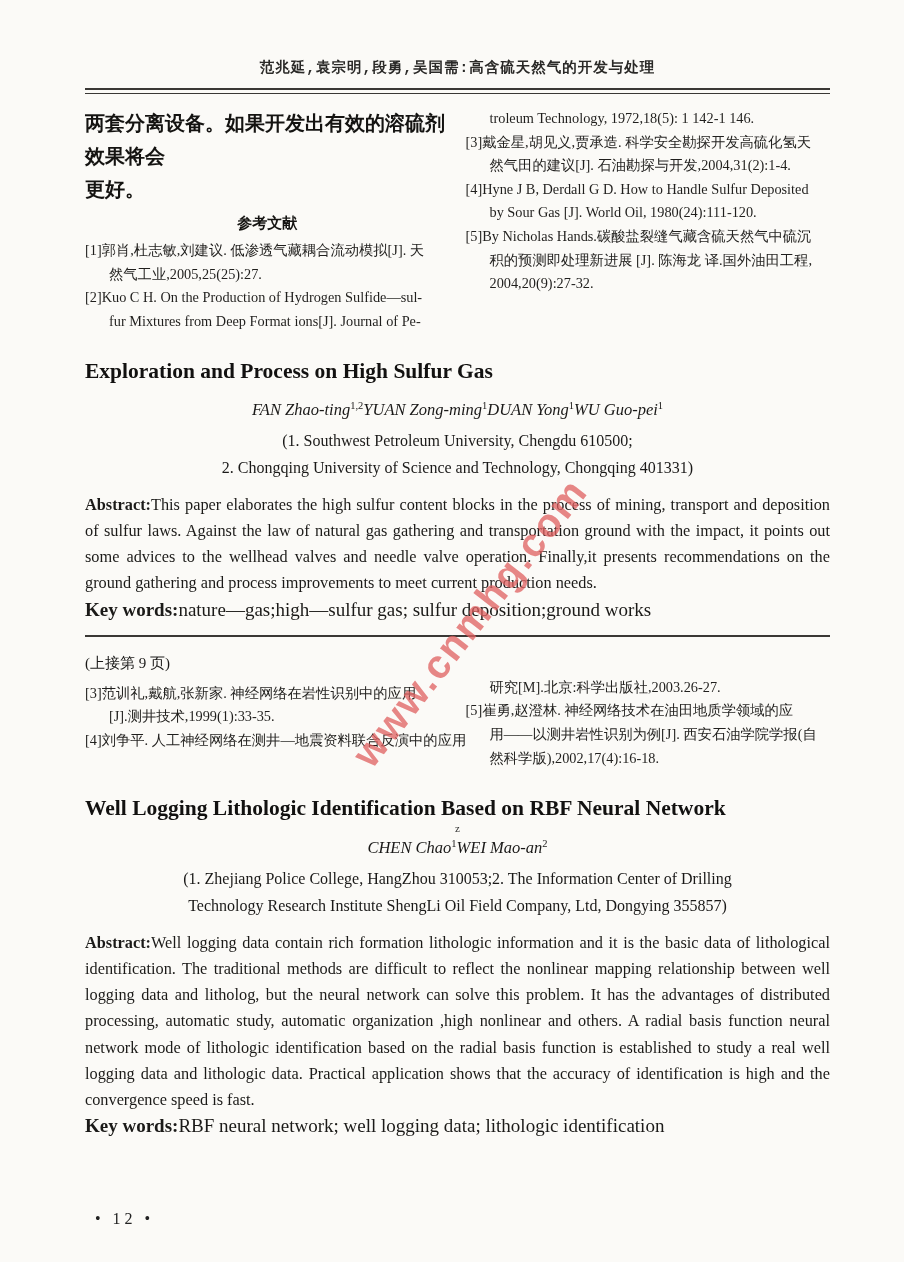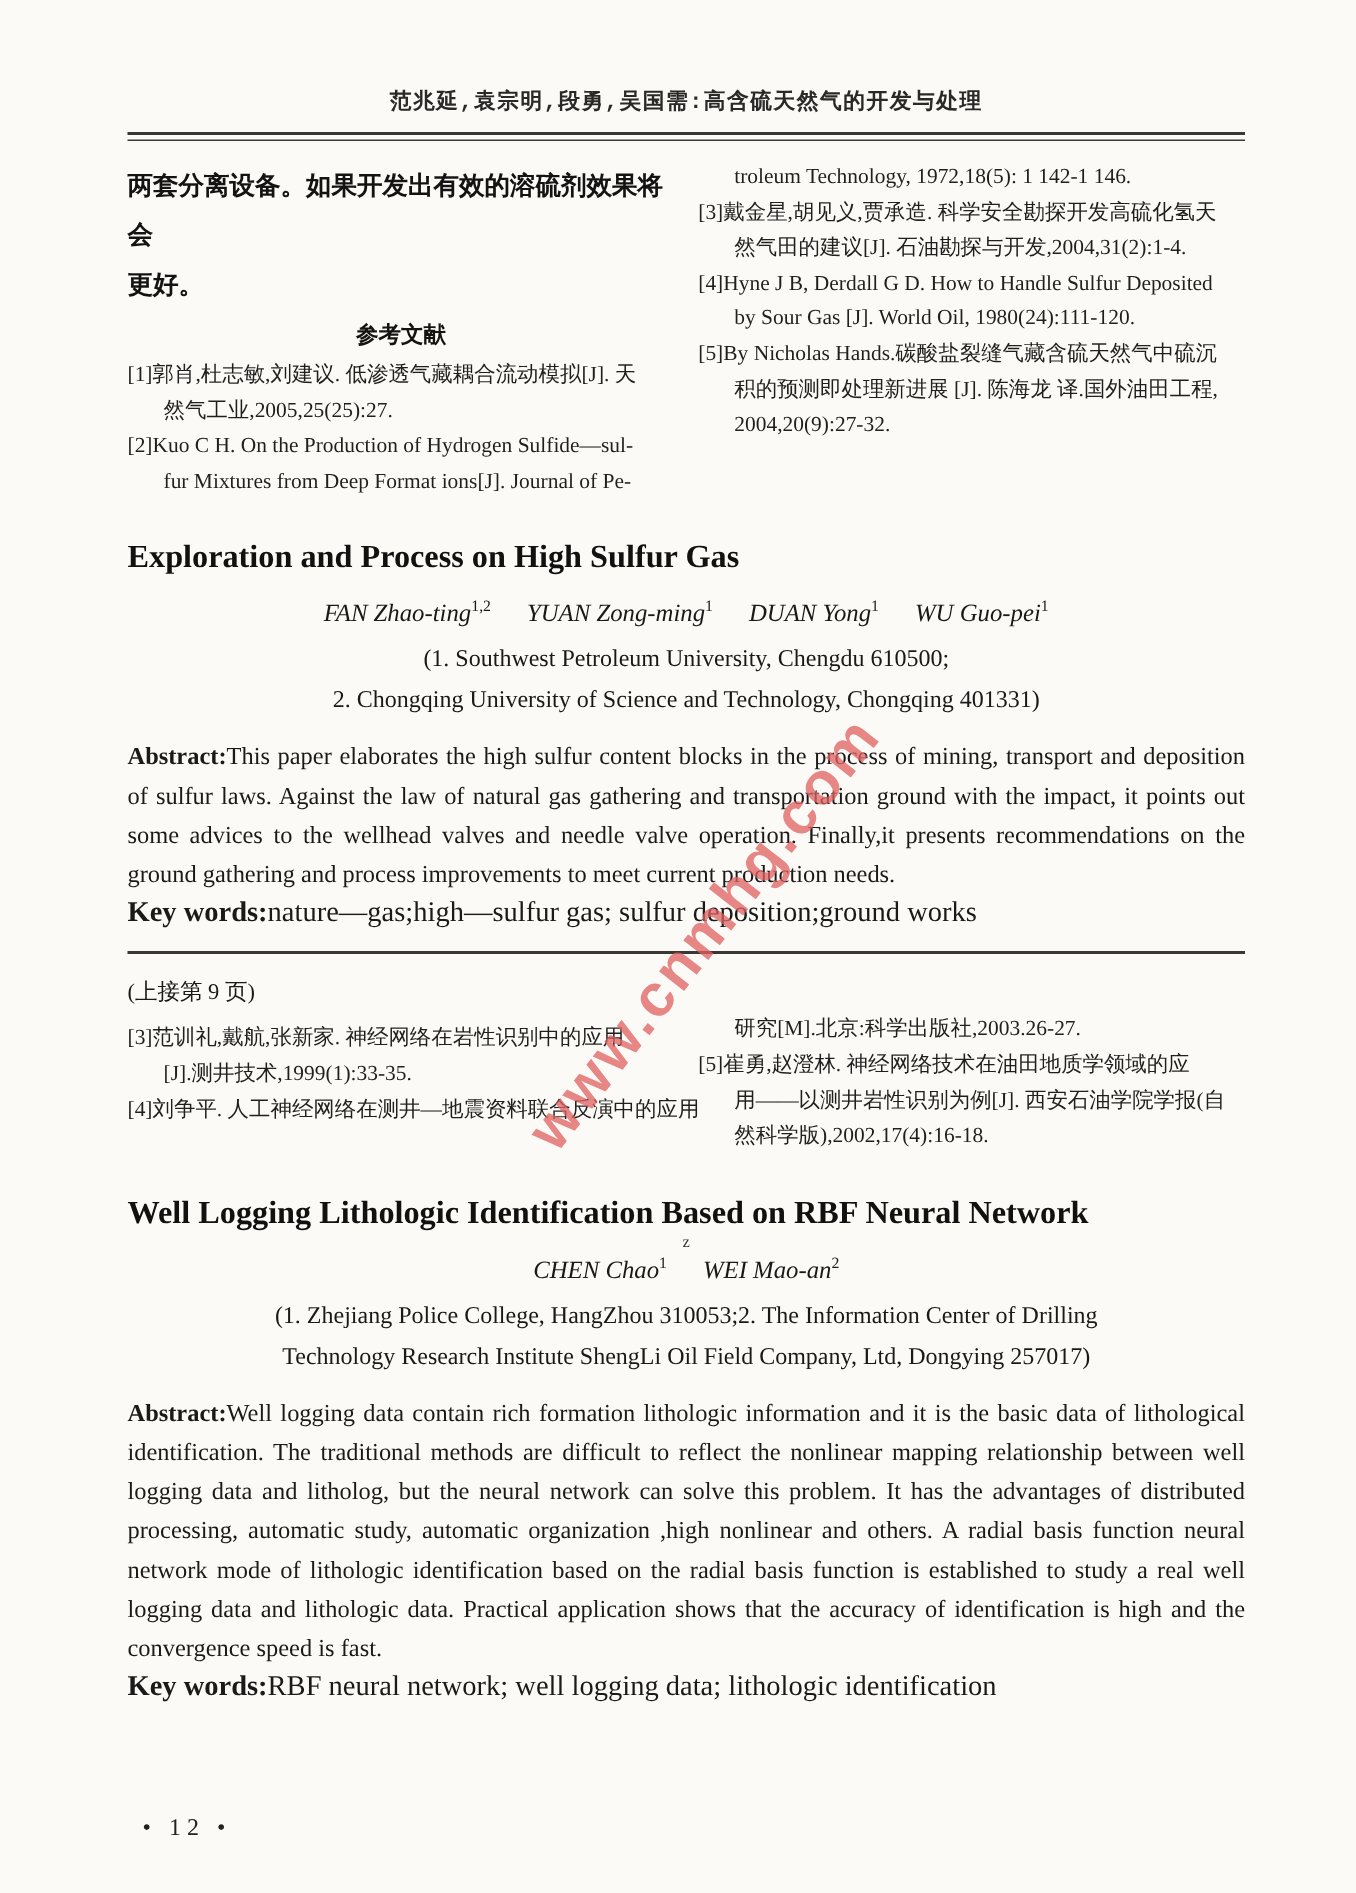--- a/index.html
+++ b/index.html
@@ -24,34 +24,34 @@
     font-family:Liberation Mono, monospace;
   }
   .double-rule{
     margin-top:11px;
     height:3px;
     border-top:2px solid #3a3835;
     border-bottom:1px solid #3a3835;
   }
   .cols{display:flex;gap:16px;margin-top:13px;}
   .col{flex:1;min-width:0;}
-  .body-para{font-size:17px;line-height:33px;font-weight:bold;color:#141311;}
+  .body-para{font-size:20px;line-height:33px;font-weight:bold;color:#141311;}
   .ref-heading{
     text-align:center;font-weight:bold;font-size:15px;
     margin-top:8px;margin-bottom:6px;color:#141311;
   }
   .ref-line{font-size:14.3px;line-height:23.6px;white-space:nowrap;color:#201f1d;}
   .ref-line.indent{padding-left:24px;}
   .cont-note{font-size:15px;line-height:26px;margin-bottom:6px;color:#1a1918;}
   .art-title{
     font-size:21.5px;font-weight:bold;
     margin:26px 0 0 0;color:#121110;
   }
   .authors{text-align:center;margin-top:15px;font-size:16.5px;font-style:italic;color:#1a1918;}
-  .author{margin:0 12px;}
+  .author{margin:0 0;}
   .author sup{font-size:10.5px;font-style:normal;}
   .affils{text-align:center;margin-top:7px;font-size:16px;color:#1a1918;}
   .affil-line{line-height:27px;}
   .abstract{
     margin:11px 0 0 0;font-size:16.3px;line-height:26.2px;
     text-align:justify;color:#1b1a18;
   }
   .abstract b,.keywords b{font-weight:bold;}
   .keywords{margin:0;font-size:19px;line-height:26.2px;color:#1b1a18;}
   .single-rule{margin-top:12px;border-top:2px solid #3a3835;}
@@ -151,21 +151,21 @@
     </div>
 
     <div class="art-title">Well Logging Lithologic Identification Based on RBF Neural Network</div>
     <div class="stray-mark">z</div>
     <div class="authors" style="margin-top:3px">
       
     <span class="author"><span>CHEN Chao</span><sup>1</sup></span><span class="author"><span>WEI Mao-an</span><sup>2</sup></span></div>
     <div class="affils">
 
     <div class="affil-line">(1. Zhejiang Police College, HangZhou 310053;2. The Information Center of Drilling</div>
-        <div class="affil-line">Technology Research Institute ShengLi Oil Field Company, Ltd, Dongying 257017)</div>
+        <div class="affil-line">Technology Research Institute ShengLi Oil Field Company, Ltd, Dongying 355857)</div>
       </div>
     <p class="abstract"><b>Abstract:</b><span>Well logging data contain rich formation lithologic information and it is the basic data of lithological identification. The traditional methods are difficult to reflect the nonlinear mapping relationship between well logging data and litholog, but the neural network can solve this problem. It has the advantages of distributed processing, automatic study, automatic organization ,high nonlinear and others. A radial basis function neural network mode of lithologic identification based on the radial basis function is established to study a real well logging data and lithologic data. Practical application shows that the accuracy of identification is high and the convergence speed is fast.</span></p>
     <p class="keywords"><b>Key words:</b><span>RBF neural network; well logging data; lithologic identification</span></p>
 
   </div>
 
   <div class="page-number">• 12 •</div>
   <div class="watermark" style="color: rgb(224, 96, 96);">www.cnmhg.com</div>
 </div>
 

